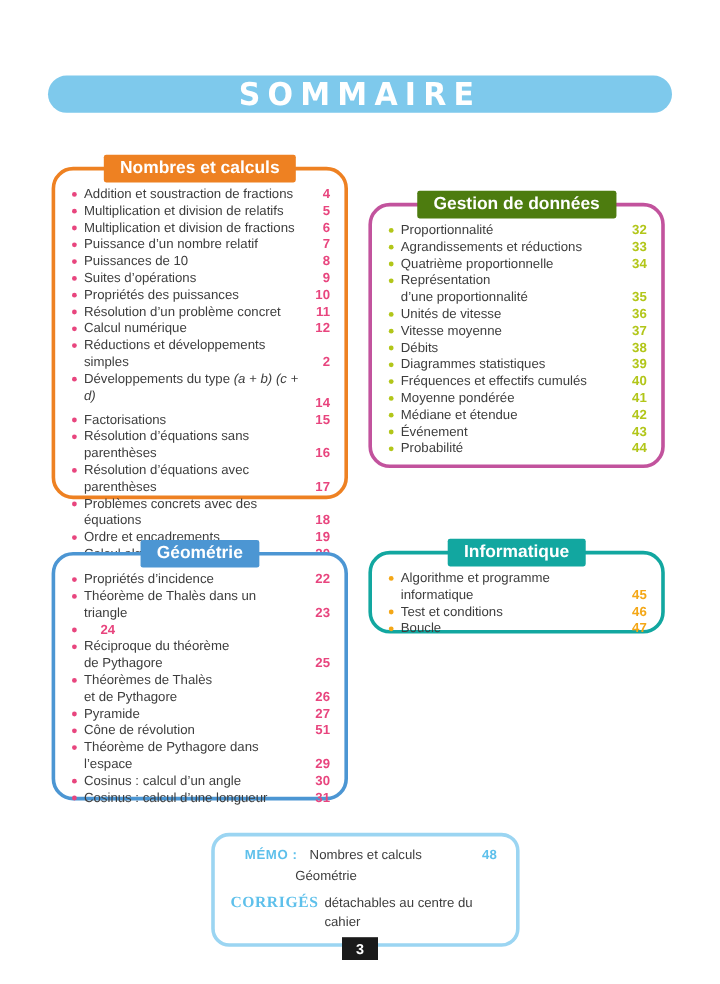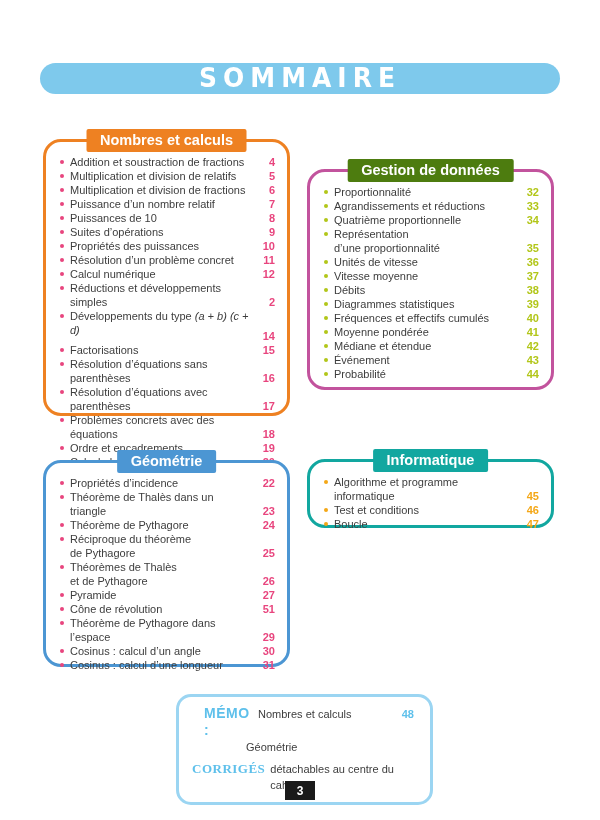--- a/index.html
+++ b/index.html
@@ -52,21 +52,21 @@
   }
   
   .memo{
     position:absolute;left:176px;top:694px;width:257px;
     border:3px solid #9BD5F2;border-radius:15px;box-sizing:border-box;
     padding:8px 16px 9px 13px;
     font-size:11px;color:#3D3D3D;
   }
   .memo-row{display:flex;align-items:baseline;line-height:17px;}
   .memo-label{
-    color:#5EC0EB;font-weight:bold;font-size:14px;letter-spacing:0.5px;
+    color:#5EC0EB;font-weight:bold;font-size:11px;letter-spacing:0.5px;
     width:54px;flex:0 0 54px;padding-left:12px;
   }
   .memo-entry-text{flex:1;}
   .memo-entry-page{color:#5EC0EB;font-weight:bold;text-align:right;width:24px;}
   .memo-indent{padding-left:54px;line-height:17px;}
   .memo-corriges{margin-top:5px;display:flex;align-items:baseline;line-height:16px;}
   .memo-corriges-label{color:#5EC0EB;font-weight:bold;font-size:13px;letter-spacing:0.5px;margin-right:5px;font-family:Liberation Serif, serif;}
   
   .page-badge{
     position:absolute;left:285px;top:781px;width:30px;height:19px;
@@ -256,21 +256,20 @@
         <span class="item-text">Propriétés d’incidence</span>
         <span class="item-page" style="color: rgb(232, 69, 126);">22</span>
       </div>
       <div class="item">
         <span class="bullet" style="background-color: rgb(232, 69, 126);"></span>
         <span class="item-text">Théorème de Thalès dans un triangle</span>
         <span class="item-page" style="color: rgb(232, 69, 126);">23</span>
       </div>
       <div class="item">
         <span class="bullet" style="background-color: rgb(232, 69, 126);"></span>
-        <span class="item-text">Théorème de Pythagore</span>
         <span class="item-page" style="color: rgb(232, 69, 126);">24</span>
       </div>
       <div class="item">
         <span class="bullet" style="background-color: rgb(232, 69, 126);"></span>
         <span class="item-text">Réciproque du théorème<br>de Pythagore</span>
         <span class="item-page" style="color: rgb(232, 69, 126);">25</span>
       </div>
       <div class="item">
         <span class="bullet" style="background-color: rgb(232, 69, 126);"></span>
         <span class="item-text">Théorèmes de Thalès<br>et de Pythagore</span>

